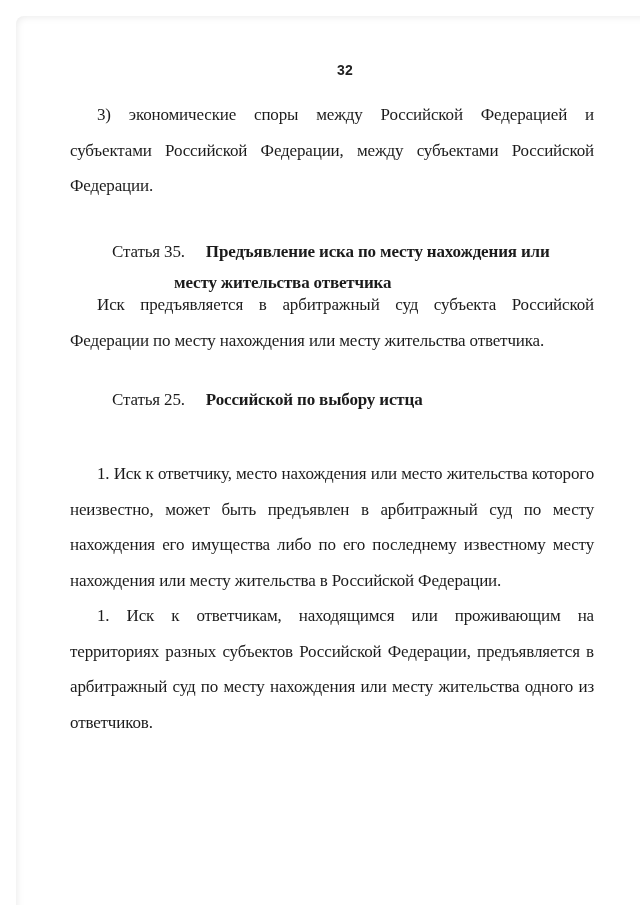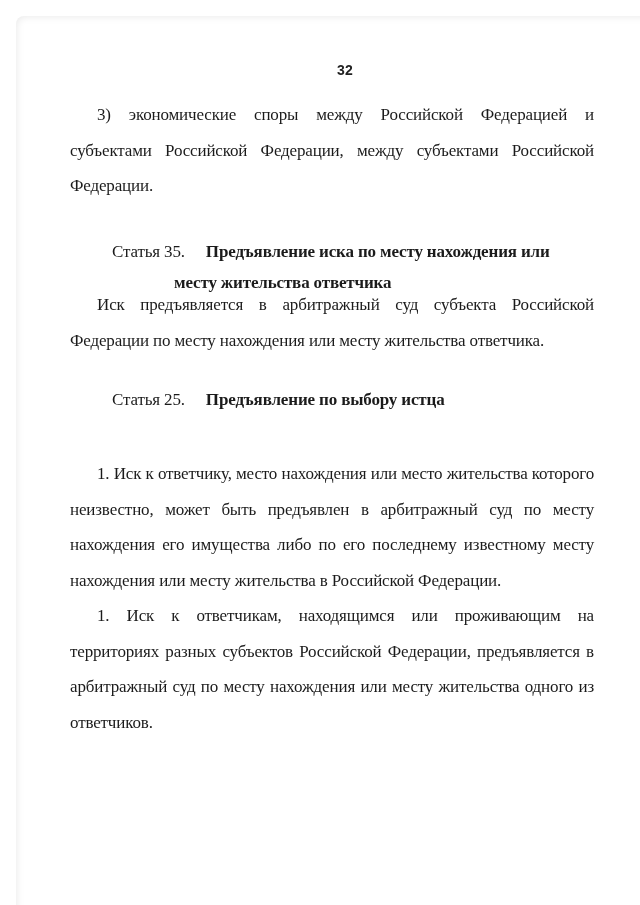--- a/index.html
+++ b/index.html
@@ -83,21 +83,21 @@
 
   <p class="block para pos-intro">3) экономические споры между Российской Федерацией и субъектами Российской Федерации, между субъектами Российской Федерации.</p>
 
   <h2 class="block heading pos-h35">
     <span class="article-label">Статья 35.</span><span class="article-title">Предъявление иска по месту нахождения или месту жительства ответчика</span>
   </h2>
 
   <p class="block para pos-p35">Иск предъявляется в арбитражный суд субъекта Российской Федерации по месту нахождения или месту жительства ответчика.</p>
 
   <h2 class="block heading pos-h36">
-    <span class="article-label">Статья 25.</span><span class="article-title">Предъявление по выбору истца</span>
+    <span class="article-label">Статья 25.</span><span class="article-title">Российской по выбору истца</span>
   </h2>
 
   <p class="block para pos-p36-1">1. Иск к ответчику, место нахождения или место жительства которого неизвестно, может быть предъявлен в арбитражный суд по месту нахождения его имущества либо по его последнему известному месту нахождения или месту жительства в Российской Федерации.</p>
 
   <p class="block para pos-p36-2">1. Иск к ответчикам, находящимся или проживающим на территориях разных субъектов Российской Федерации, предъявляется в арбитражный суд по месту нахождения или месту жительства одного из ответчиков.</p>
 
 
 </div>
 
 </body></html>

